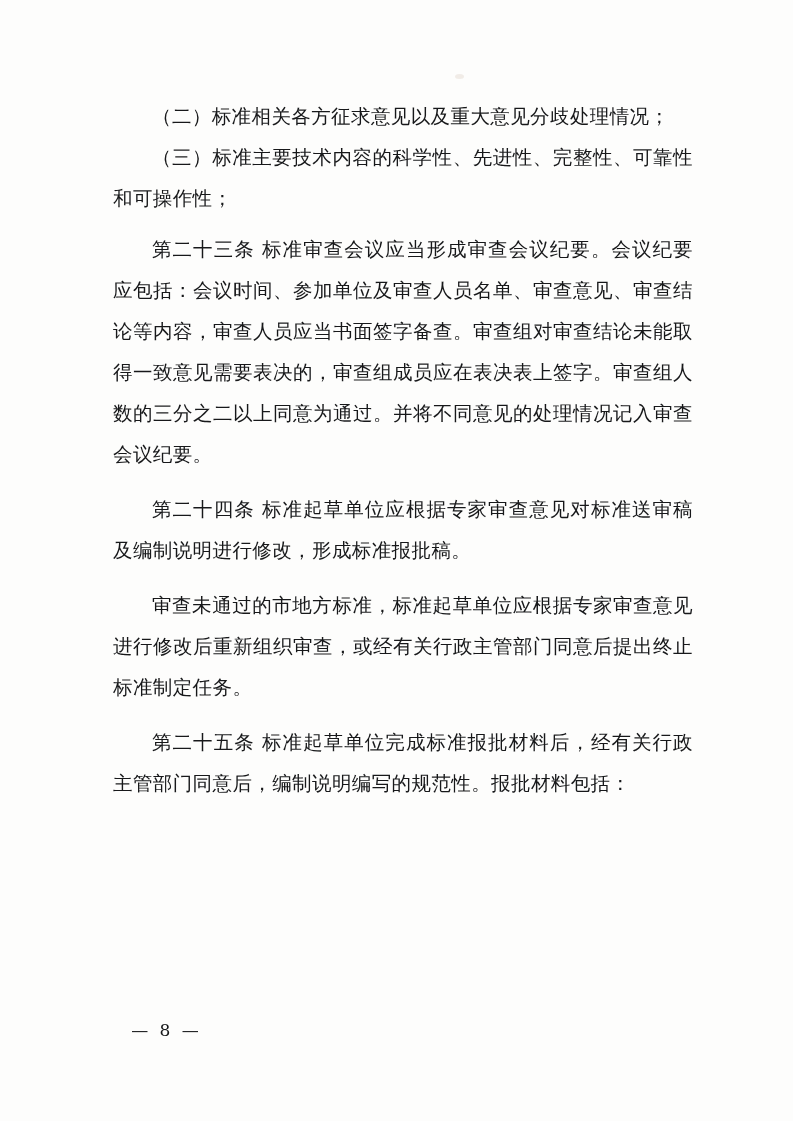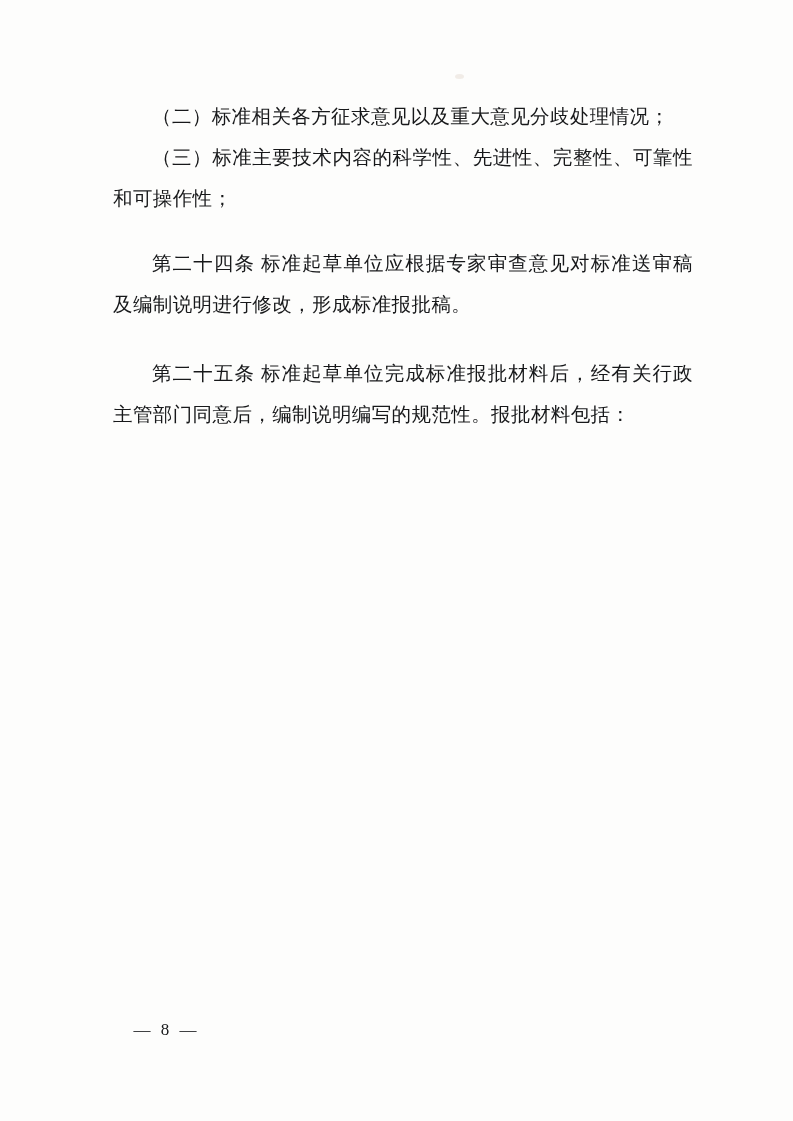--- a/index.html
+++ b/index.html
@@ -12,21 +12,20 @@
     font-family: "DejaVu Serif", "Liberation Serif", serif;
     color: #141414;
   }
   .page {
     position: relative;
     width: 793px;
     height: 1121px;
     background: #fdfdfc;
     overflow: hidden;
     box-sizing: border-box;
-    font-family: Liberation Serif, serif;
   }
   .page-body {
     position: absolute;
     left: 113px;
     top: 96px;
     width: 580px;
   }
   .para {
     font-size: 19.5px;
     line-height: 41px;
@@ -77,27 +76,29 @@
 
   <div class="faint-mark"></div>
 
   <div class="page-body">
 
     <p class="para indent">（二）标准相关各方征求意见以及重大意见分歧处理情况；</p>
     <p class="para indent">（三）标准主要技术内容的科学性、先进性、完整性、可靠性和可操作性；</p>
 
     <div class="gap-med"></div>
 
+    <p class="para indent">第二十三条  标准审查会议应当形成审查会议纪要。会议纪要应包括：会议时间、参加单位及审查人员名单、审查意见、审查结论等内容，审查人员应当书面签字备查。审查组对审查结论未能取得一致意见需要表决的，审查组成员应在表决表上签字。审查组人数的三分之二以上同意为通过。并将不同意见的处理情况记入审查会议纪要。</p>
 
     <div class="gap-large"></div>
 
     <p class="para indent">第二十四条  标准起草单位应根据专家审查意见对标准送审稿及编制说明进行修改，形成标准报批稿。</p>
 
     <div class="gap-large"></div>
 
+    <p class="para indent">审查未通过的市地方标准，标准起草单位应根据专家审查意见进行修改后重新组织审查，或经有关行政主管部门同意后提出终止标准制定任务。</p>
 
     <div class="gap-large"></div>
 
     <p class="para indent">第二十五条  标准起草单位完成标准报批材料后，经有关行政主管部门同意后，编制说明编写的规范性。报批材料包括：</p>
 
   </div>
 
   <div class="footer">
     <span class="footer-inner">— 8 —</span>
   </div>

